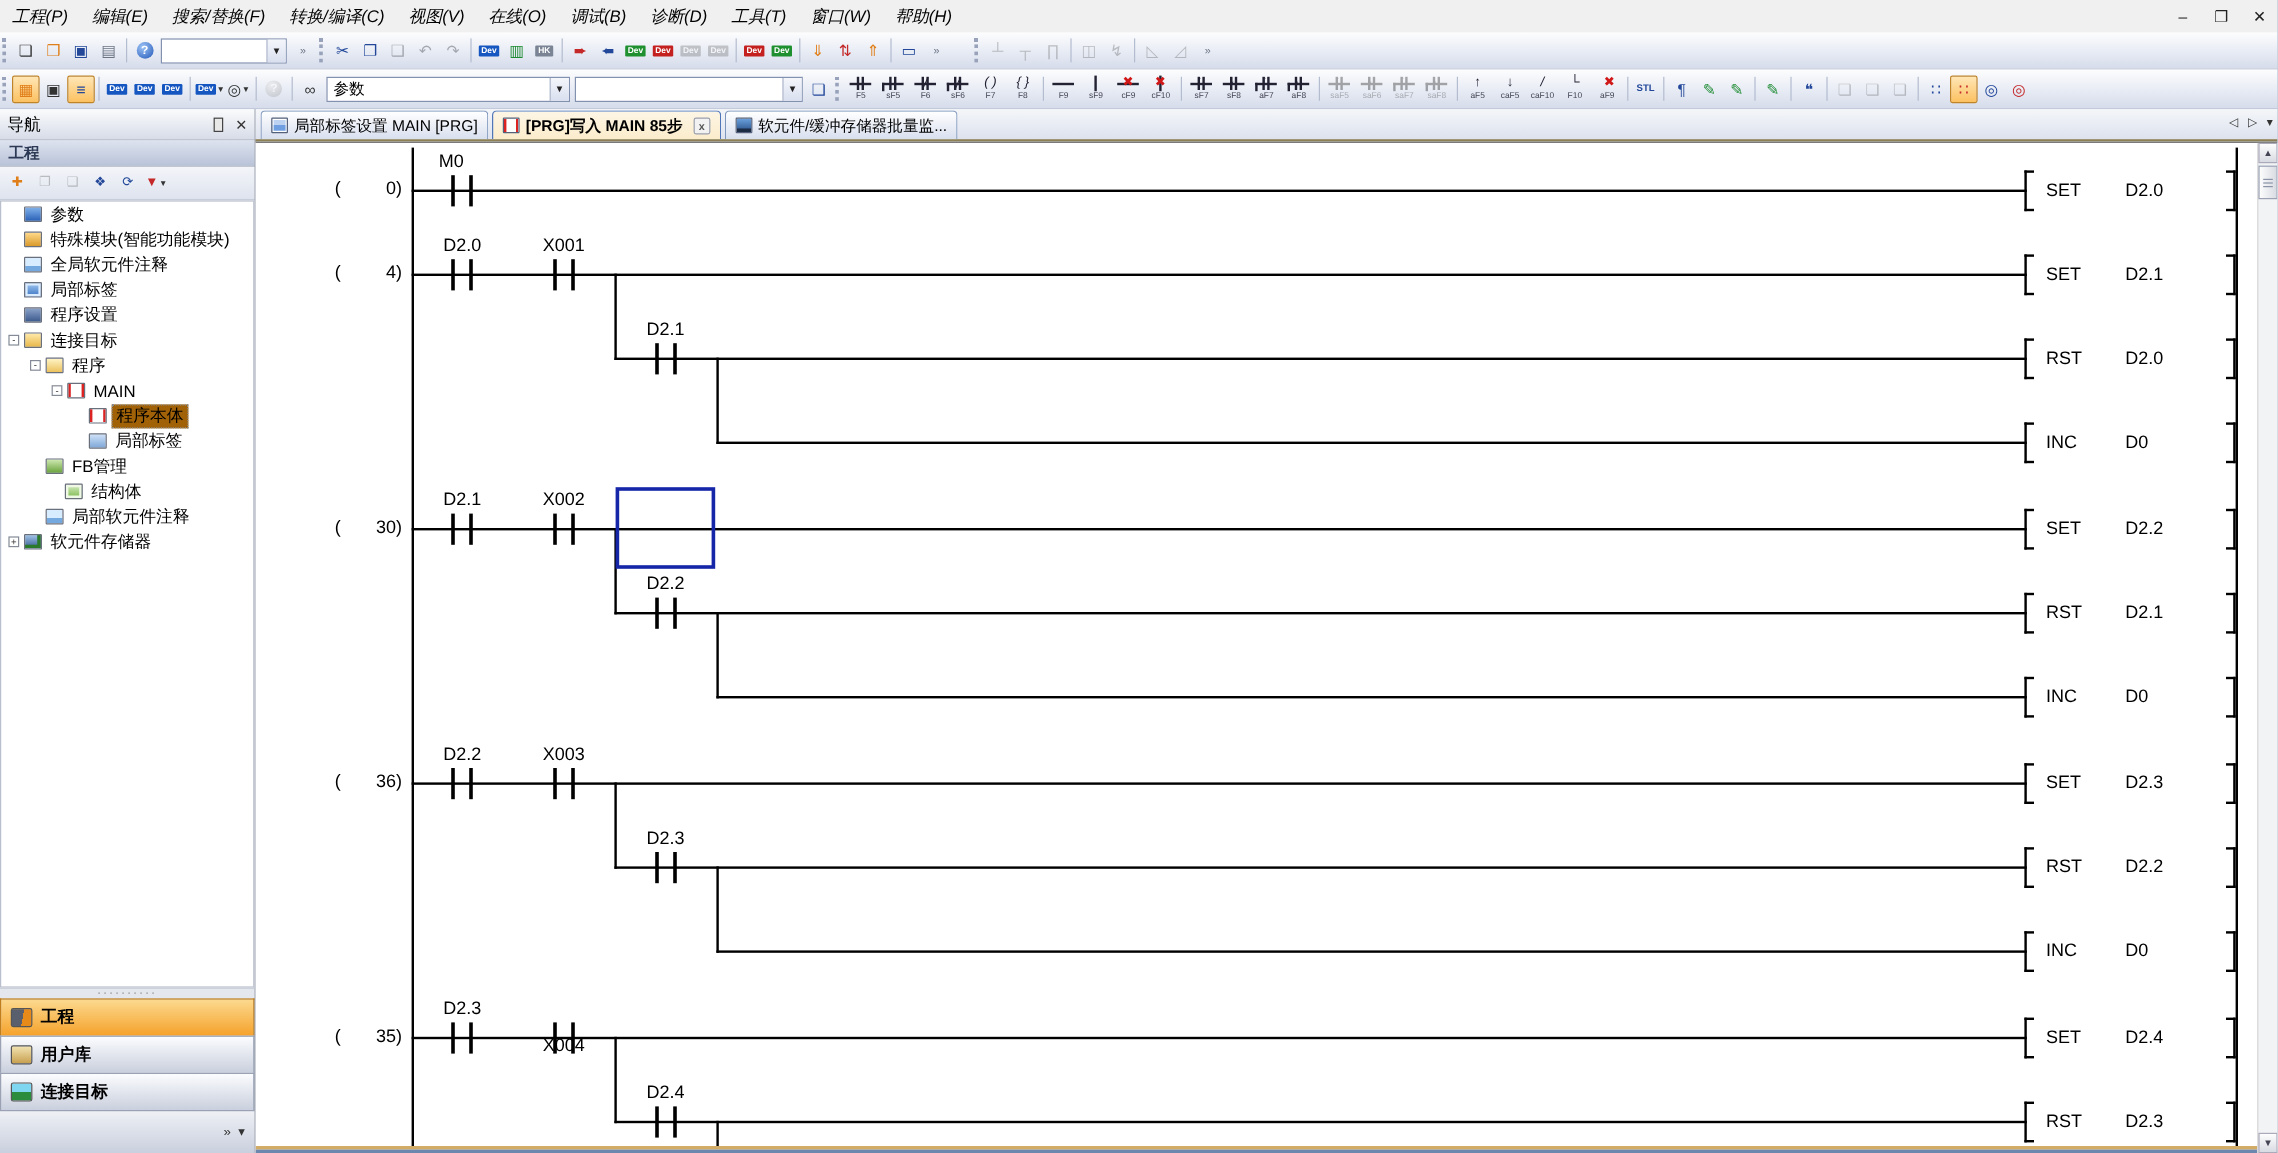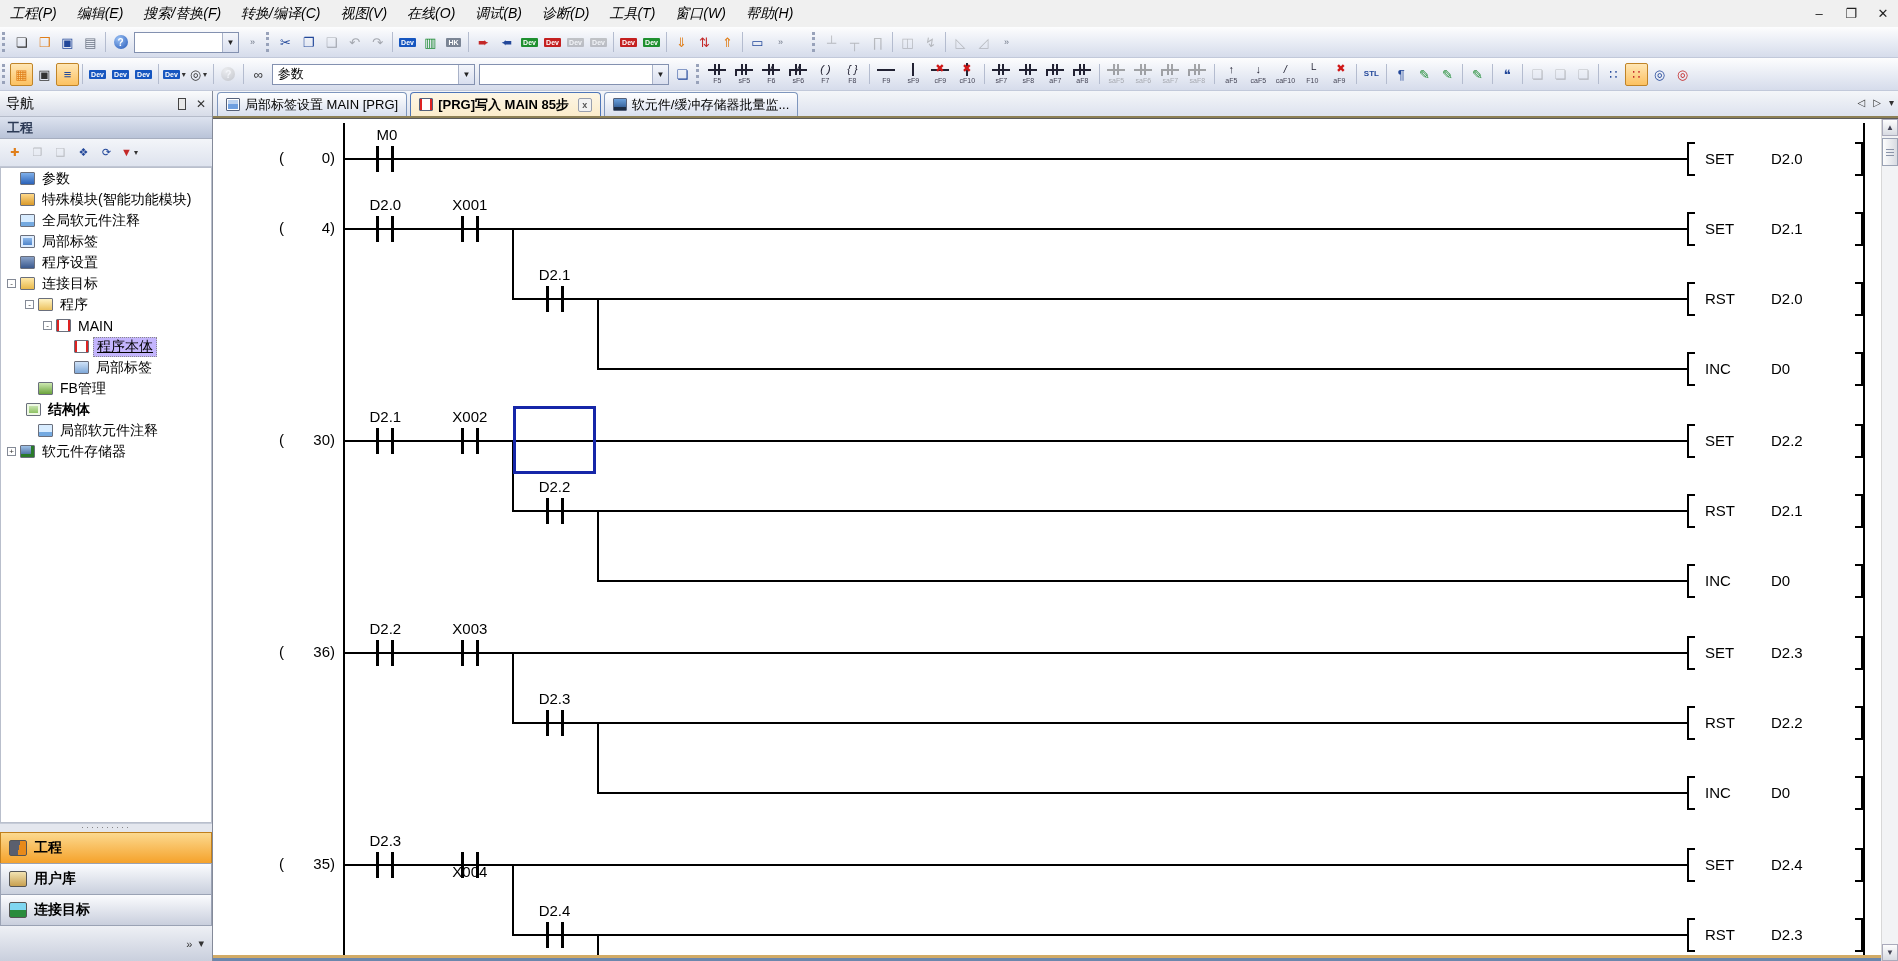--- a/index.html
+++ b/index.html
@@ -76,21 +76,21 @@
   .navtitle .sp{flex:1;}
   .pin{width:8px;height:12px;border:1px solid #444;background:#e8e8e8;margin-right:10px;}
   .navx{font-size:12px;color:#333;}
   .navsection{height:22px;display:flex;align-items:center;padding:0 7px;font-size:13px;font-weight:bold;color:#2c3käft;
               color:#2c3a55;background:linear-gradient(#dde3ef,#b9c3d8);border-bottom:1px solid #a6aebf;}
   .navtools{height:28px;display:flex;align-items:center;padding:0 3px;
             background:linear-gradient(#f3f5f9,#dee3ee);border-bottom:1px solid #c0c6d4;}
   .tree{flex:1;background:#fff;border:1px solid #b9bfcc;margin:0;overflow:hidden;position:relative;font-size:14px;}
   .trow{height:21px;display:flex;align-items:center;white-space:nowrap;}
   .trow .lbl{padding:0 3px;}
-  .trow.sel .lbl{background:#c4b5fd;border:1px dotted #8a8a8a;text-decoration:underline;}
+  .trow.sel .lbl{background:#a16207;border:1px dotted #8a8a8a;}
   .exp{width:9px;height:9px;border:1px solid #848a96;background:#fff;font-size:8px;line-height:7px;
        text-align:center;color:#333;margin-right:4px;flex:none;}
   .tico{width:15px;height:13px;border:1px solid #6a6f7c;border-radius:1px;margin-right:4px;flex:none;}
   .c-param{background:linear-gradient(#7fb0ea,#2b62b8);}
   .c-module{background:linear-gradient(#ffd98a,#d99a2b);}
   .c-comment{background:linear-gradient(#d8ecff 60%,#74a9e0 60%);}
   .c-label{background:linear-gradient(#9ec7f2,#3f76c2);box-shadow:inset 0 0 0 2px #dcecff;}
   .c-setting{background:linear-gradient(#8aa2c8,#3c5millo);background:linear-gradient(#8aa2c8,#3c5a8e);}
   .c-pou{background:linear-gradient(#ffe9a8,#e8b84b);}
   .c-folder{background:linear-gradient(#fff3c4,#ecc25e);}
@@ -616,21 +616,21 @@
           <div class="trow" style="padding-left: 60px;">
             <span style="width: 13px; flex: 0 0 auto;"></span>
             <span class="tico c-labeldoc"></span>
             <span class="lbl">局部标签</span>
           </div>
           <div class="trow" style="padding-left: 24px;">
             <span style="width: 13px; flex: 0 0 auto;"></span>
             <span class="tico c-fb"></span>
             <span class="lbl">FB管理</span>
           </div>
-          <div class="trow" style="padding-left: 12px; font-weight: bold;">
+          <div class="trow" style="padding-left: 40px;">
             <span style="width: 13px; flex: 0 0 auto;"></span>
             <span class="tico c-struct"></span>
             <span class="lbl">结构体</span>
           </div>
           <div class="trow" style="padding-left: 24px;">
             <span style="width: 13px; flex: 0 0 auto;"></span>
             <span class="tico c-comment"></span>
             <span class="lbl">局部软元件注释</span>
           </div>
           <div class="trow" style="padding-left: 6px;">
@@ -686,21 +686,21 @@
             <div class="wirev" style="left: 130px; top: 4px; height: 832px;"></div>
             <div class="wirev" style="left: 1650px; top: 4px; height: 832px;"></div>
             <div class="wireh" style="left: 130px; top: 39px; width: 1346px;"></div>
             <div class="steplbl" style="left: 66px; top: 30px;">
               <span>(</span>
               <span class="n">0</span>
               <span>)</span>
             </div>
             <div class="cbar" style="left: 163.3px; top: 27px;"></div>
             <div class="cbar" style="left: 178.3px; top: 27px;"></div>
-            <div class="clabel" style="left: 136px; top: 7px;">M0</div>
+            <div class="clabel" style="left: 125px; top: 7px;">M0</div>
             <div class="bracketL" style="left: 1474px; top: 23px;"></div>
             <div class="optext" style="left: 1492px; top: 31px;">SET</div>
             <div class="optext" style="left: 1558px; top: 31px;">D2.0</div>
             <div class="bracketR" style="left: 1642px; top: 23px;"></div>
             <div class="wireh" style="left: 130px; top: 109px; width: 1346px;"></div>
             <div class="steplbl" style="left: 66px; top: 100px;">
               <span>(</span>
               <span class="n">4</span>
               <span>)</span>
             </div>

